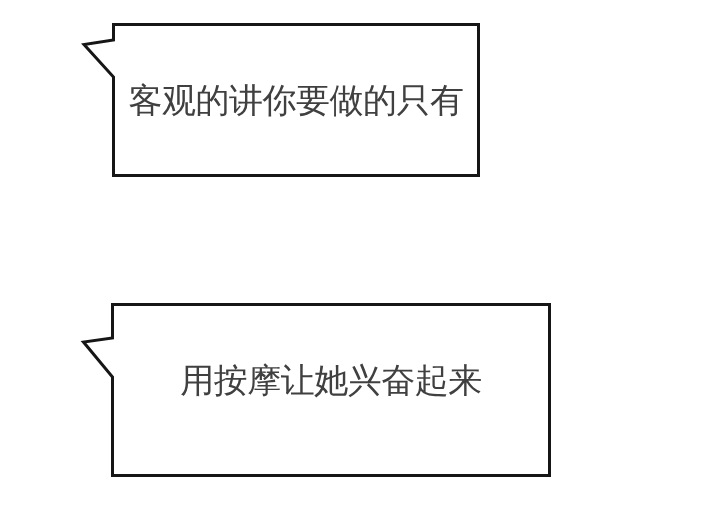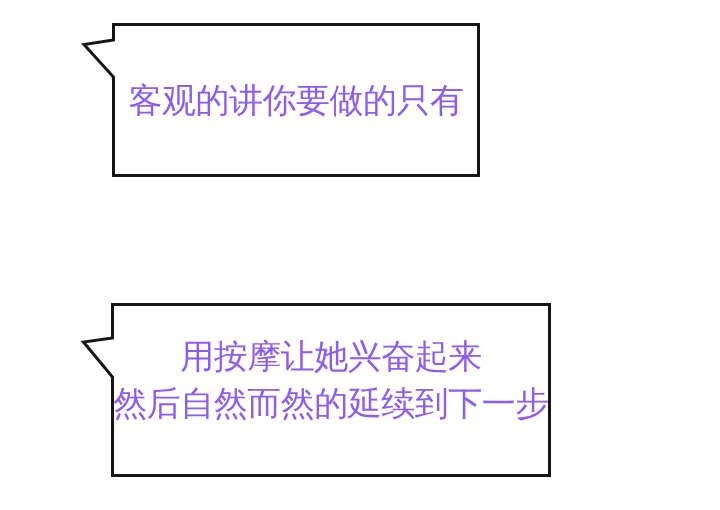--- a/index.html
+++ b/index.html
@@ -25,21 +25,21 @@
     stroke-width: 3;
     stroke-linejoin: miter;
   }
   .bubble-text {
     position: absolute;
     display: flex;
     flex-direction: column;
     align-items: center;
     justify-content: center;
     text-align: center;
-    color: #8b5cf6;
+    color: #404040;
     font-size: 34px;
     font-weight: 400;
     line-height: 47px;
     letter-spacing: -0.5px;
     white-space: nowrap;
   }
   
   .shape-top    { left: 80px;  top: 19px;  }
   .text-top     { left: 115px; top: 26px;  width: 362px; height: 148px; }
   
@@ -56,16 +56,15 @@
   </svg>
   <div class="bubble-text text-top">
     <div>客观的讲你要做的只有</div>
   </div>
 
   <svg class="bubble-shape shape-bottom" width="478" height="182" viewBox="0 0 478 182">
     <path d="M 34.5 5.5 H 471.5 V 176.5 H 34.5 V 78 L 5.5 43 L 34.5 39 Z"></path>
   </svg>
   <div class="bubble-text text-bottom">
     <div>用按摩让她兴奋起来</div>
-    <div>然后自然而然的延续到下一步</div>
   </div>
 
 </div>
 
 </body></html>

